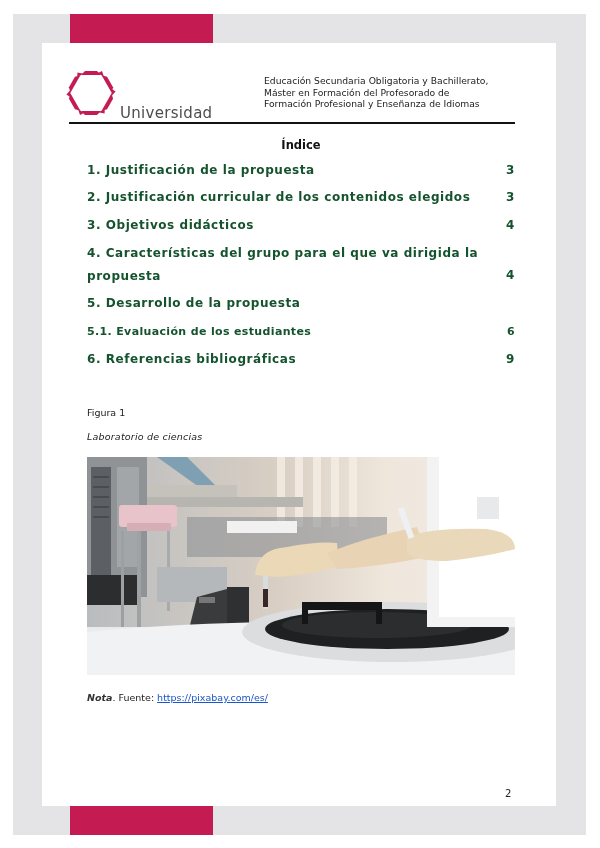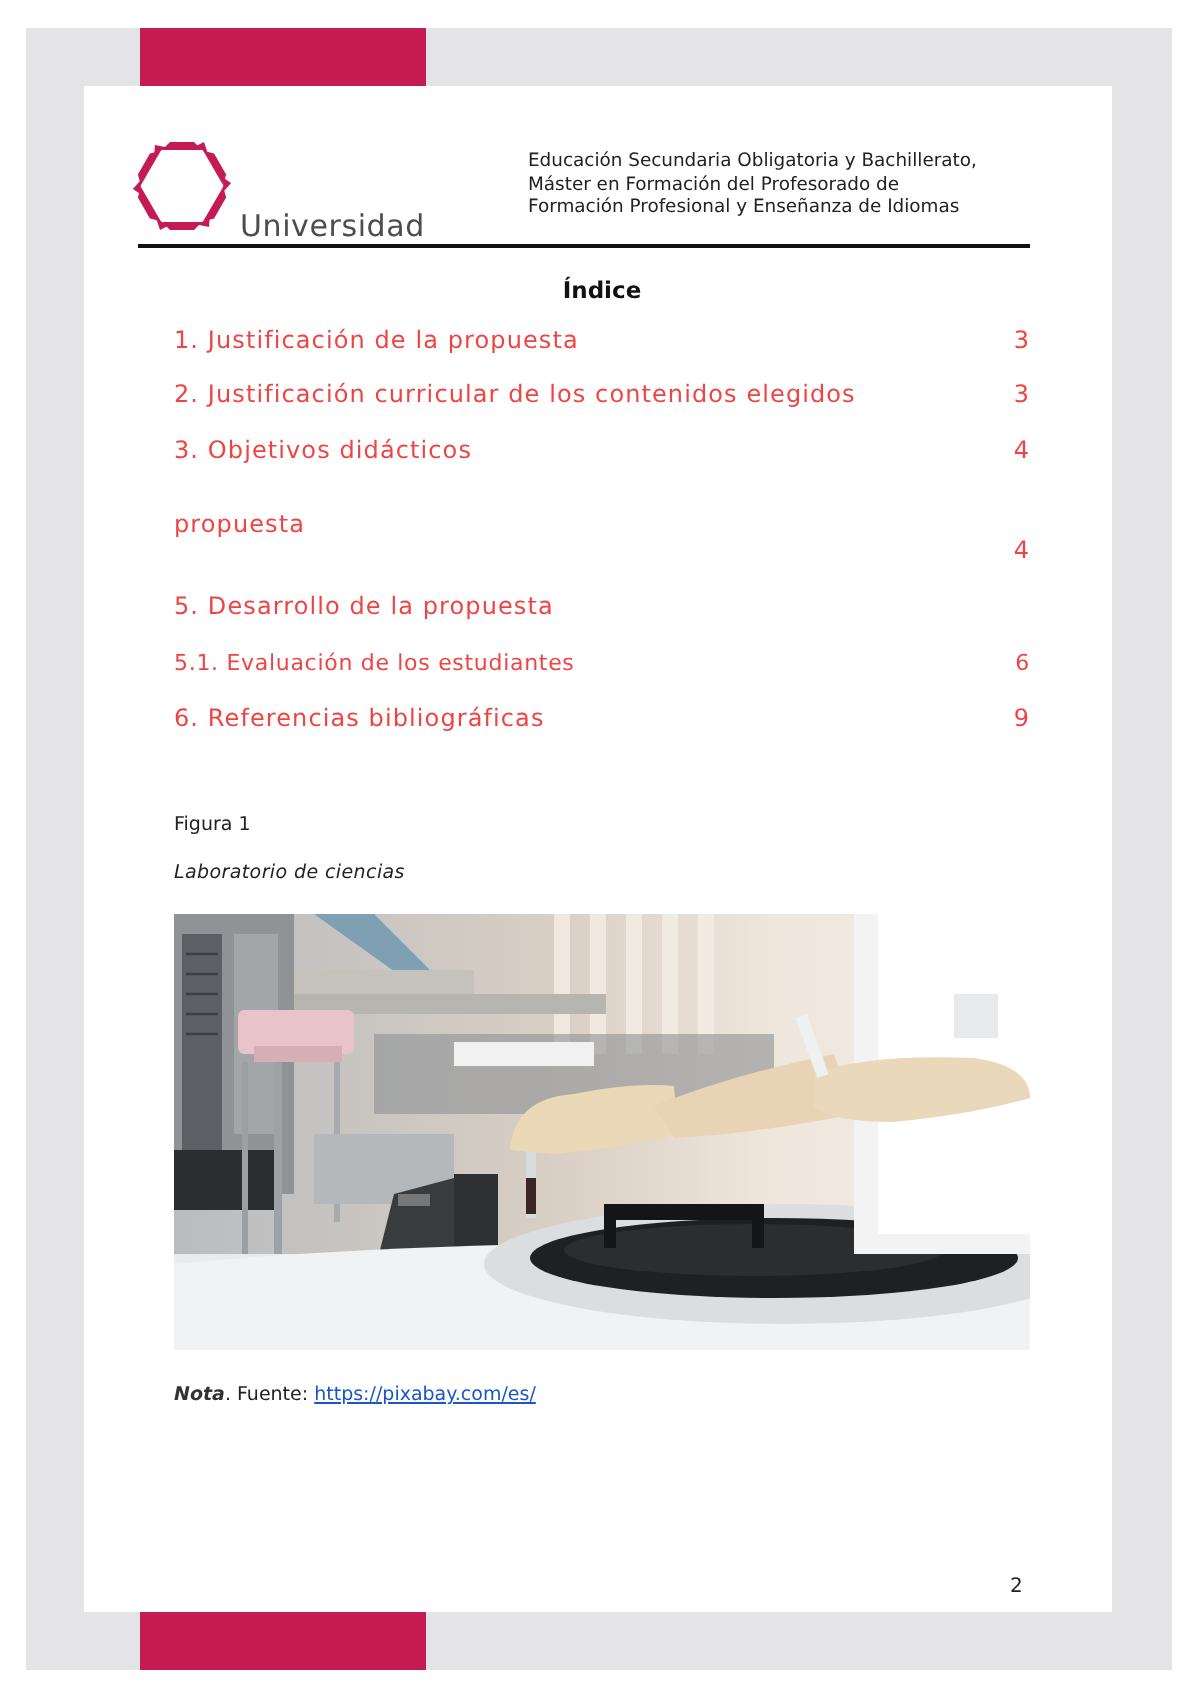--- a/index.html
+++ b/index.html
@@ -19,21 +19,21 @@
   .logo-text { position:absolute; left:120px; top:70px; color:#4d4d4f; line-height:1; }
   .logo-text .l1 { font-size:15px; letter-spacing:0.3px; display:block;margin-top:36px; }
   .logo-text .l2 { font-size:25px; letter-spacing:0.3px; display:block; margin-top:4px; }
 
   .program { position:absolute; left:264px; top:75px; width:260px; font-size:9.2px; line-height:11.5px; color:#222; }
   .program span { display:block; white-space:nowrap; }
 
   .divider { position:absolute; left:69px; top:122px; width:446px; height:2px; background:#111; }
 
   .toc-title { position:absolute; left:87px; width:428px; top:138px; text-align:center; font-size:11.5px; font-weight:bold; }
-  .toc-row { position:absolute; left:87px; width:428px; font-size:12px; font-weight:normal; letter-spacing:0.55px; color:#ef4444; }
+  .toc-row { position:absolute; left:87px; width:428px; font-size:12px; font-weight:bold; letter-spacing:0.55px; color:#14532d; }
   .toc-row .num { position:absolute; right:0; top:0; }
   .toc-row.sub { font-size:11px; letter-spacing:0.35px; }
   .toc-row .wrap2 { display:block; margin-top:9px; }
 
   .fig-label { position:absolute; left:87px; top:407px; font-size:9.5px; color:#222; }
   .fig-caption { position:absolute; left:87px; top:431px; font-size:9.5px; font-style:italic; color:#222; letter-spacing:0.2px; }
 
   .photo { position:absolute; left:87px; top:457px; width:428px; height:218px; overflow:hidden; background:#d8d6d2; }
 
   .note { position:absolute; left:87px; top:692px; font-size:9.5px; color:#222; }
@@ -89,20 +89,21 @@
 </div>
 <div class="toc-row" style="top:190px">
   <span>2. Justificación curricular de los contenidos elegidos</span>
   <span class="num">3</span>
 </div>
 <div class="toc-row" style="top:218px">
   <span>3. Objetivos didácticos</span>
   <span class="num">4</span>
 </div>
 <div class="toc-row" style="top:246px">
+  <span>4. Características del grupo para el que va dirigida la</span>
   <span class="wrap2">propuesta</span>
   <span class="num" style="top:22px">4</span>
 </div>
 <div class="toc-row" style="top:296px">
   <span>5. Desarrollo de la propuesta</span>
   <span class="num"></span>
 </div>
 <div class="toc-row sub" style="top:325px">
   <span>5.1. Evaluación de los estudiantes</span>
   <span class="num">6</span>

